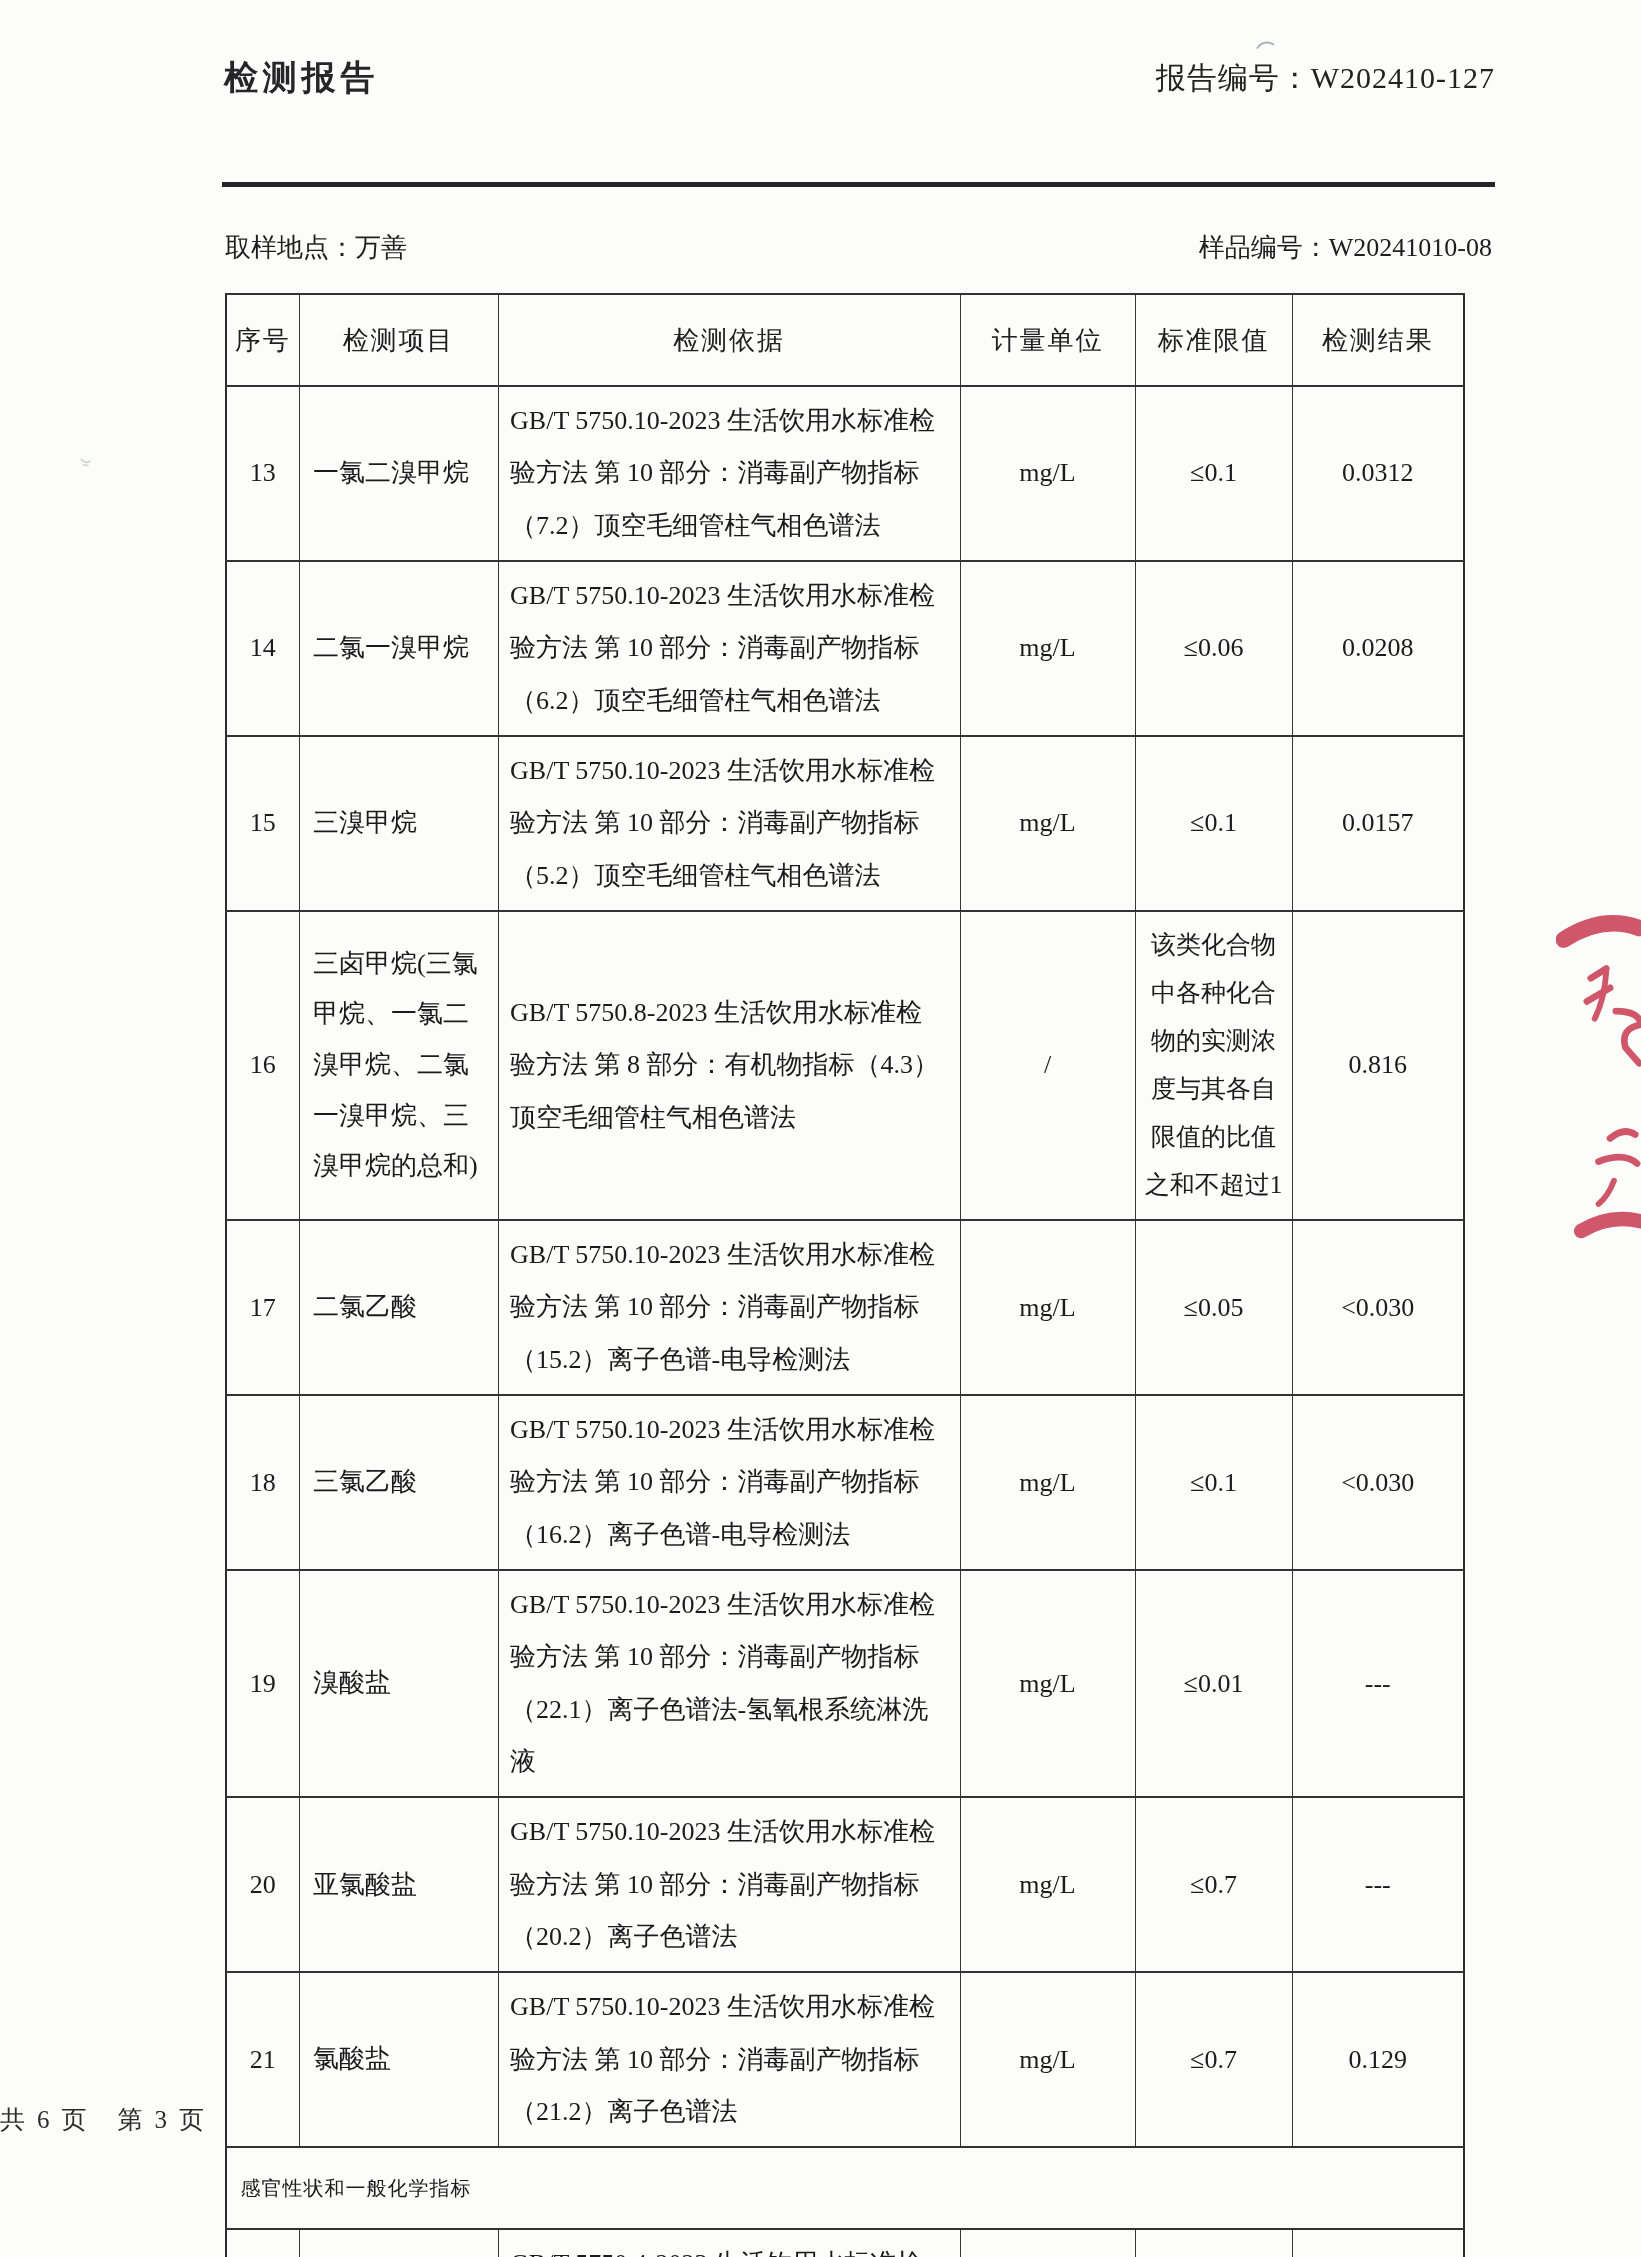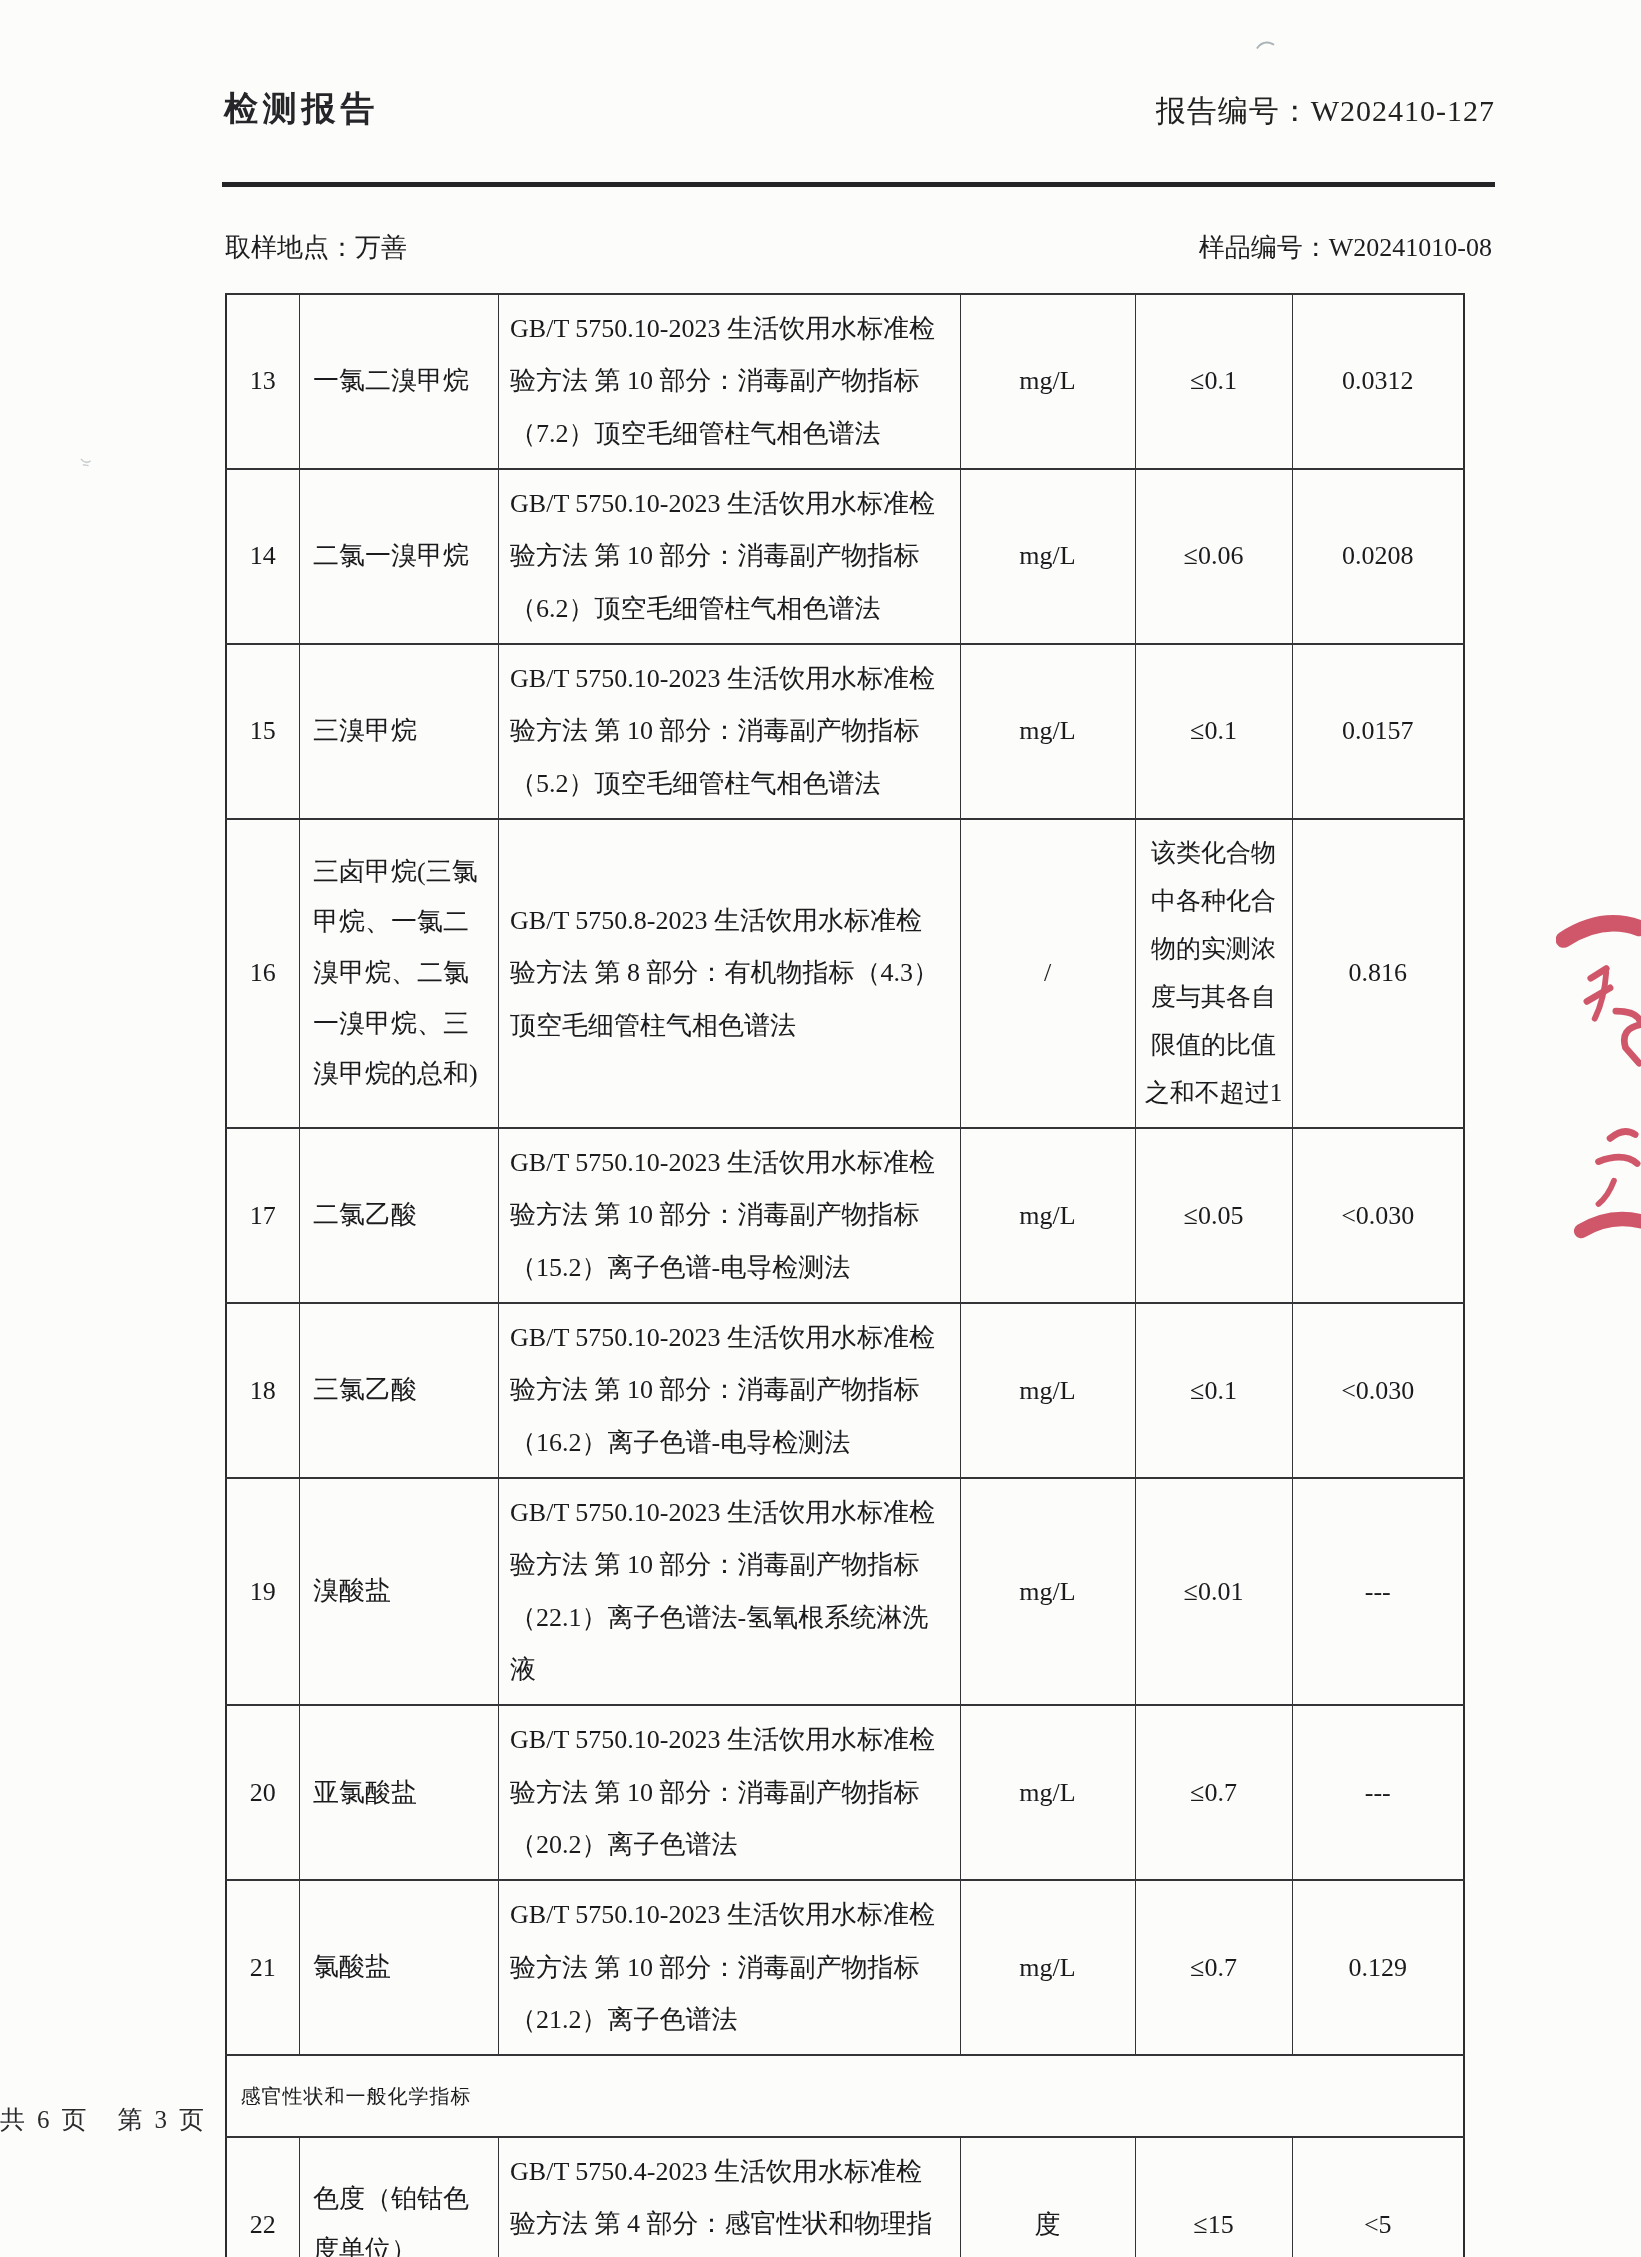--- a/index.html
+++ b/index.html
@@ -6,22 +6,22 @@
   html,body { width:1641px; height:2257px; }
   body {
     position:relative;
     background:#fcfcfa;
     font-family:"Liberation Serif","DejaVu Serif",serif;
     color:#1d1d1f;
     overflow:hidden;
   }
   
   .hdr {
-    position:absolute; top:86px; left:224px; width:1271px;
-    display:flex; justify-content:space-between; align-items:flex-end;
+    position:absolute; top:55px; left:224px; width:1271px;
+    display:flex; justify-content:space-between; align-items:center;
   }
   .doc-title {
     font-size:34px; font-weight:bold; letter-spacing:4.8px; color:#26262a;
   }
   .report-no {
     font-size:30px; color:#222; letter-spacing:1px;
   }
   .hdr-rule {
     position:absolute; top:182px; left:222px; width:1273px; height:4.8px;
     background:#252527;
@@ -92,20 +92,28 @@
 <table class="report">
   <colgroup>
     <col class="c-no">
       <col class="c-item">
       <col class="c-basis">
     <col class="c-unit">
       <col class="c-limit">
       <col class="c-result">
   </colgroup>
   <tbody>
+      <tr>
+    <th>序号</th>
+    <th>检测项目</th>
+    <th>检测依据</th>
+    <th>计量单位</th>
+    <th>标准限值</th>
+    <th>检测结果</th>
+  </tr>
   <tr class="h-std">
     <td class="no">13</td>
     <td class="item">一氯二溴甲烷</td>
     <td class="basis">GB/T 5750.10-2023 生活饮用水标准检验方法 第 10 部分：消毒副产物指标（7.2）顶空毛细管柱气相色谱法</td>
     <td class="unit">mg/L</td>
     <td class="limit">≤0.1</td>
     <td class="result">0.0312</td>
   </tr>
   <tr class="h-std">
     <td class="no">14</td>

